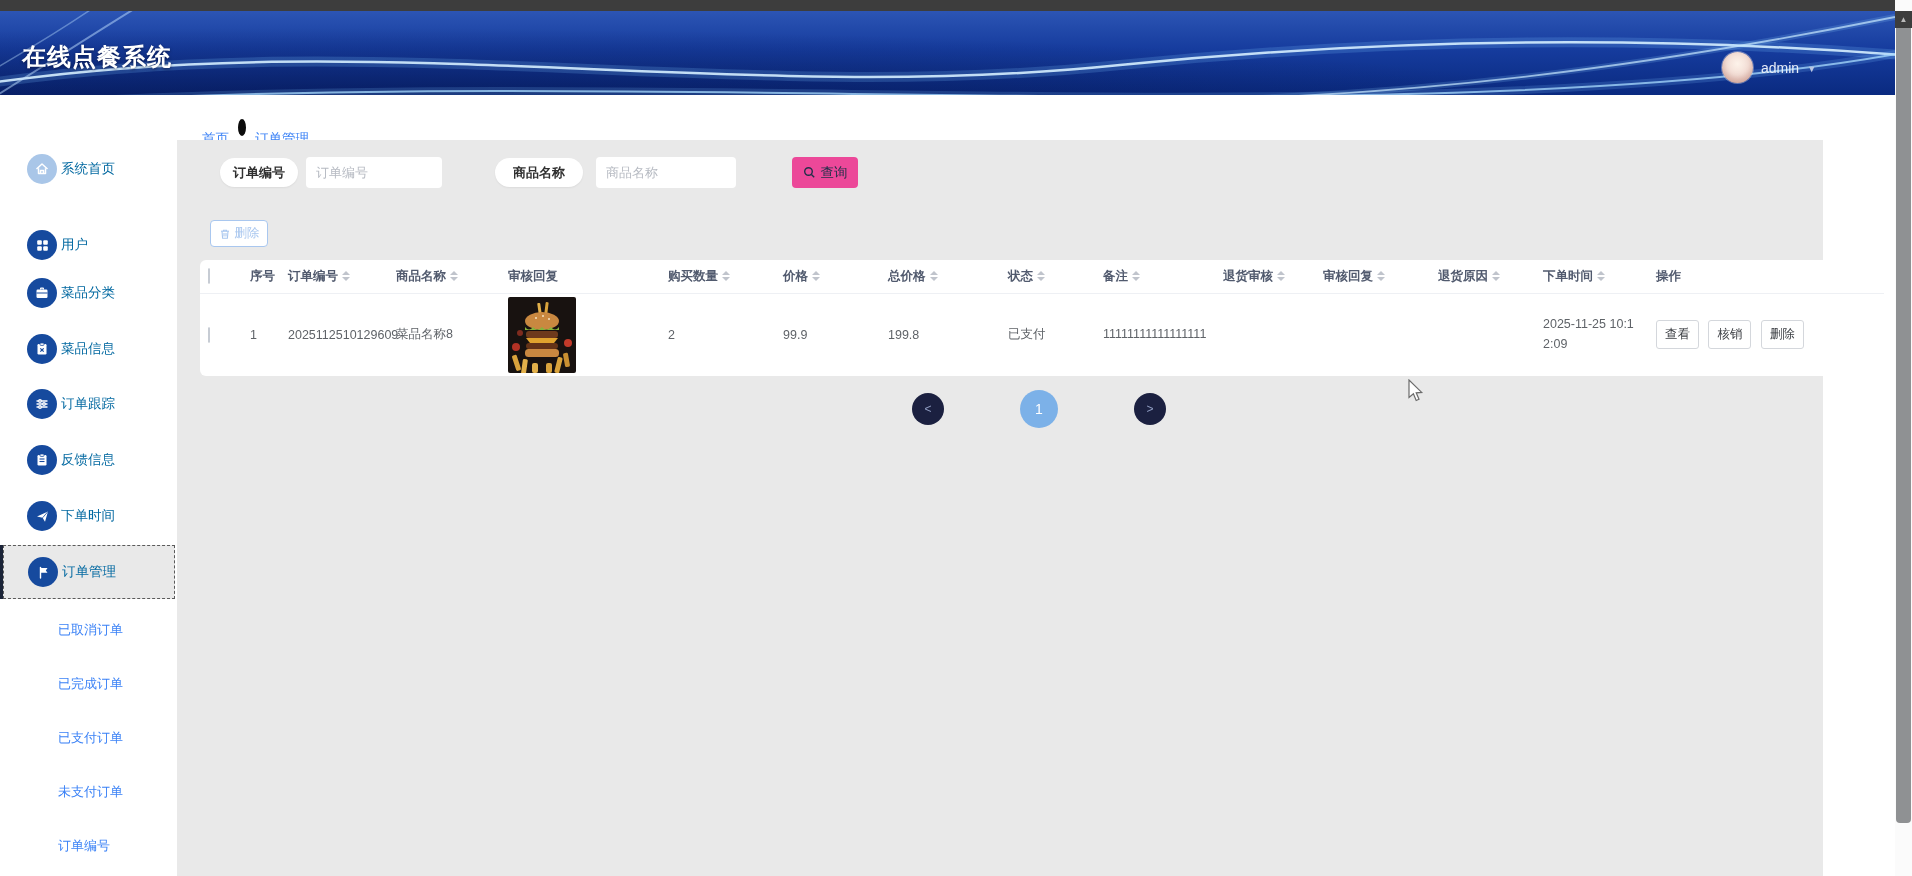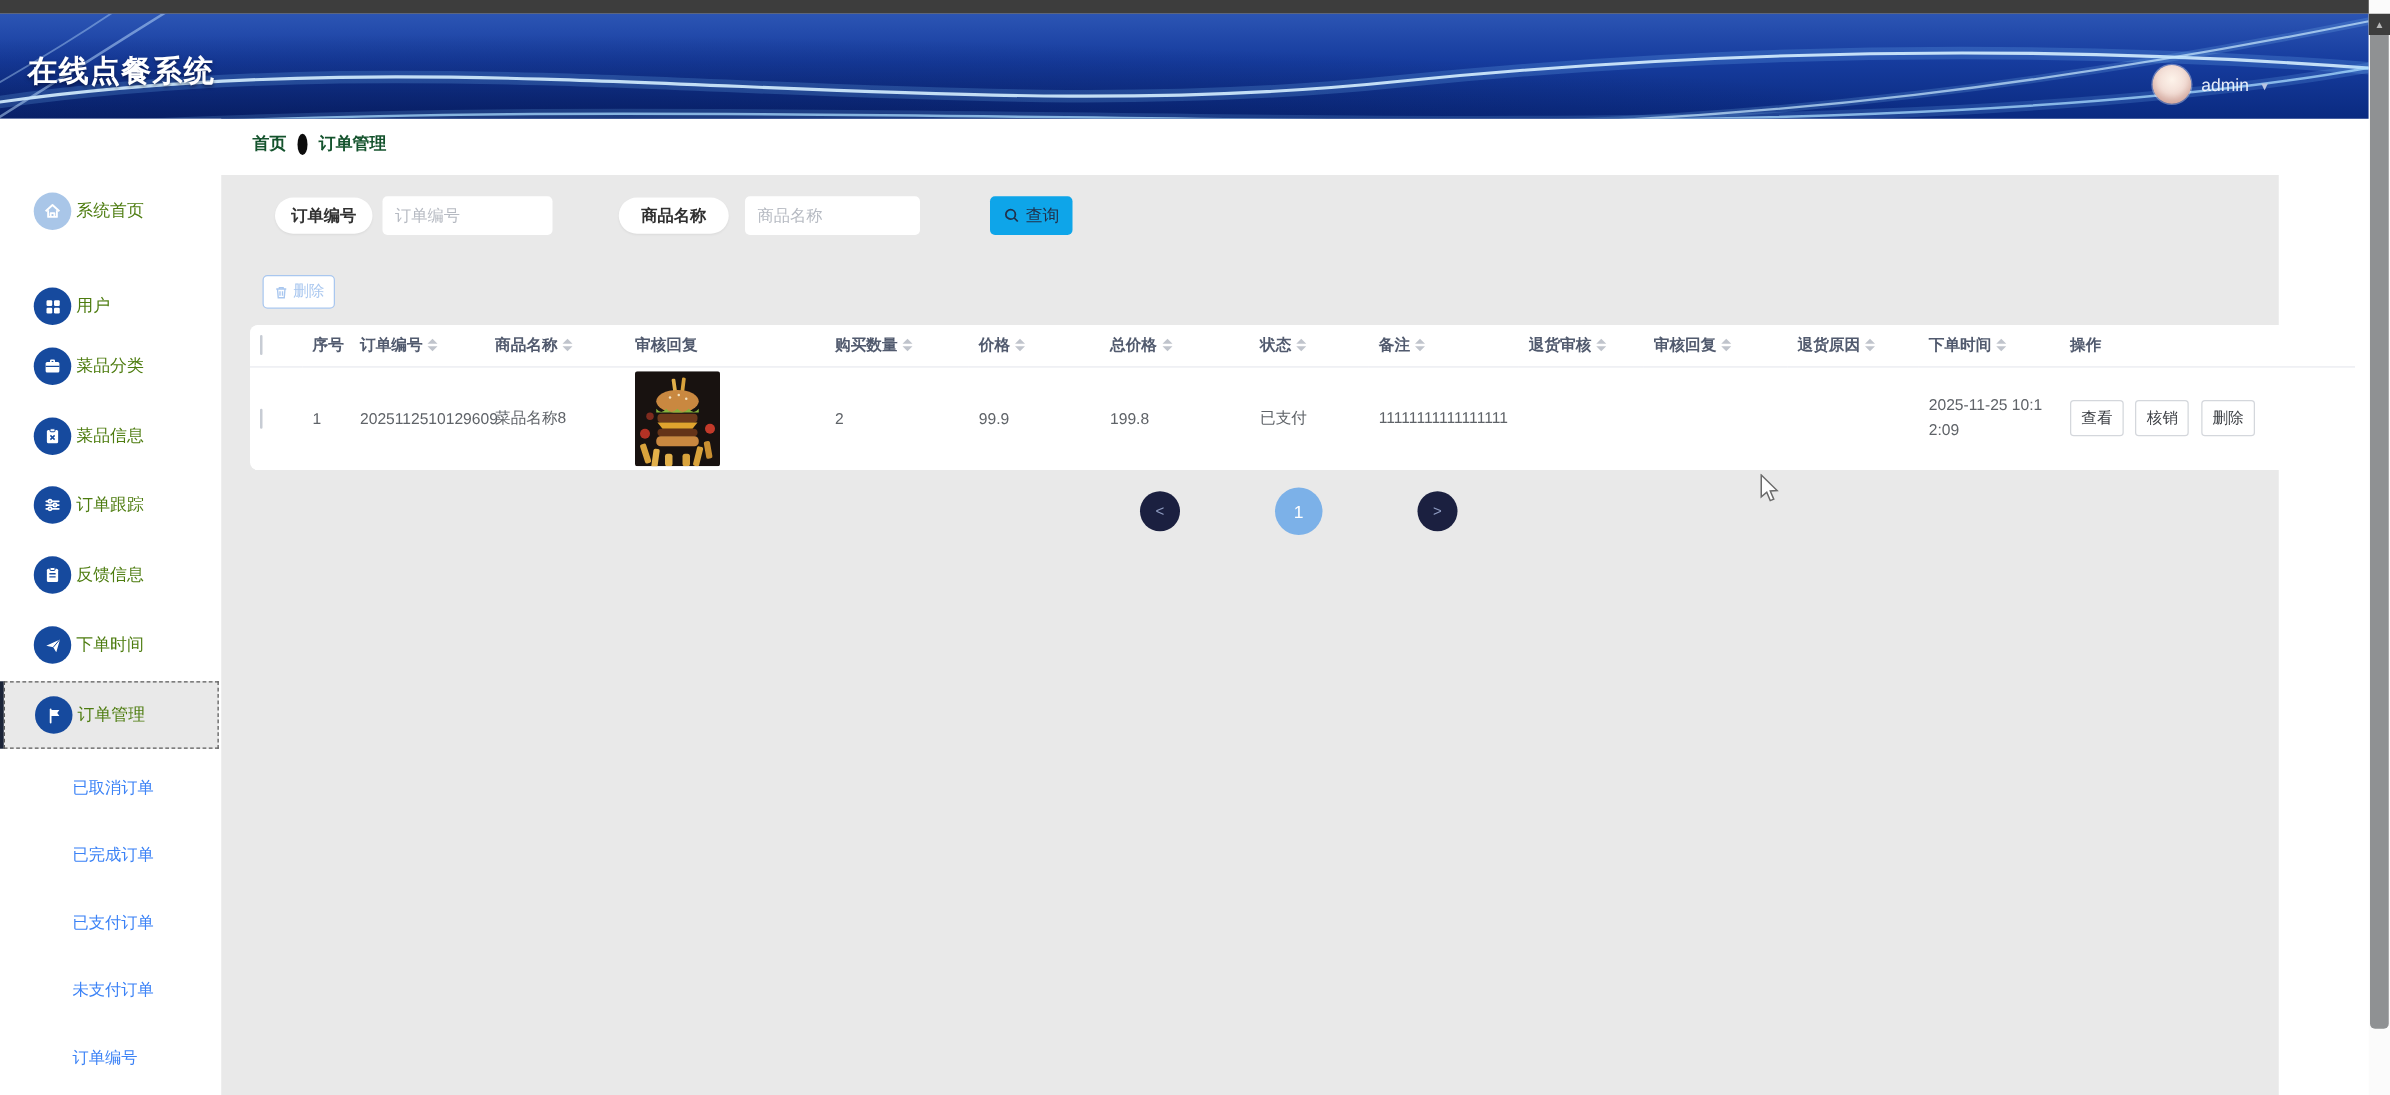--- a/index.html
+++ b/index.html
@@ -24,40 +24,40 @@
     box-shadow:inset 0 -4px 6px rgba(180,120,110,.35), 0 0 0 1px rgba(255,255,255,.35); }
   .user-name { color:#e8edf8; font-size:14px; }
   .user-caret { color:#b9c6e2; font-size:9px; margin-top:2px; }
 
   
   .sidebar { position:absolute; left:0; top:95px; width:177px; height:781px; background:#ffffff; }
   .side-item { position:absolute; left:0; width:177px; height:44px; display:flex; align-items:center; cursor:pointer; }
   .side-icon { position:absolute; left:27px; width:30px; height:30px; border-radius:50%;
     background:#164a9e; display:flex; align-items:center; justify-content:center; }
   .side-icon.light { background:#a9c6e8; }
-  .side-label { position:absolute; left:61px; font-size:13.5px; color:#4d7c0f; font-weight:500; }
+  .side-label { position:absolute; left:61px; font-size:13.5px; color:#0369a1; font-weight:500; }
   .side-item.active { background:#e9e9e9; border:1px dashed #5a5a5a; height:54px; }
   .active-bar { position:absolute; left:0; width:4px; background:#1b2438; }
   .sub-item { position:absolute; left:58px; font-size:13px; color:#3b82f6; cursor:pointer; }
 
   
   .breadcrumb { position:absolute; left:202px; top:106px; display:flex; align-items:center; gap:9px; }
-  .crumb { font-size:13.5px; font-weight:bold; color:#14532d; }
+  .crumb { font-size:13.5px; font-weight:normal; color:#3b82f6;margin-top:24px; }
   .crumb-sep { width:8px; height:17px; border-radius:50%; background:#0c0c0c; }
 
   
   .content-panel { position:absolute; left:177px; top:140px; width:1646px; height:736px; background:#e9e9e9; }
 
   .pill-label { position:absolute; top:18px; height:29px; background:#fff; border-radius:15px;
     display:flex; align-items:center; justify-content:center; font-size:13px; font-weight:bold;
     color:#303030; box-shadow:0 1px 2px rgba(0,0,0,.06); }
   .search-input { position:absolute; top:17px; height:31px; background:#fff; border:none; border-radius:4px;
     padding:0 10px; font-size:13px; color:#333; font-family:"Liberation Sans",sans-serif; outline:none; }
   .search-input::placeholder { color:#b6bac2; }
-  .query-btn { position:absolute; left:615px; top:17px; width:66px; height:31px; background:#0ea5e9;
+  .query-btn { position:absolute; left:615px; top:17px; width:66px; height:31px; background:#ec4899;
     border:none; border-radius:4px; display:flex; align-items:center; justify-content:center; gap:5px;
     font-size:13.5px; color:#22304a; cursor:pointer; font-family:"Liberation Sans",sans-serif; }
 
   .delete-btn { position:absolute; left:33px; top:80px; width:58px; height:27px; background:#fff;
     border:1px solid #a9c7ef; border-radius:4px; display:flex; align-items:center; justify-content:center;
     gap:4px; font-size:12.5px; color:#a9c7ef; cursor:pointer; font-family:"Liberation Sans",sans-serif; }
 
   
   .table-wrap { position:absolute; left:23px; top:120px; width:1684px; background:#fff; border-radius:6px; }
   table { width:100%; border-collapse:collapse; table-layout:fixed; }

